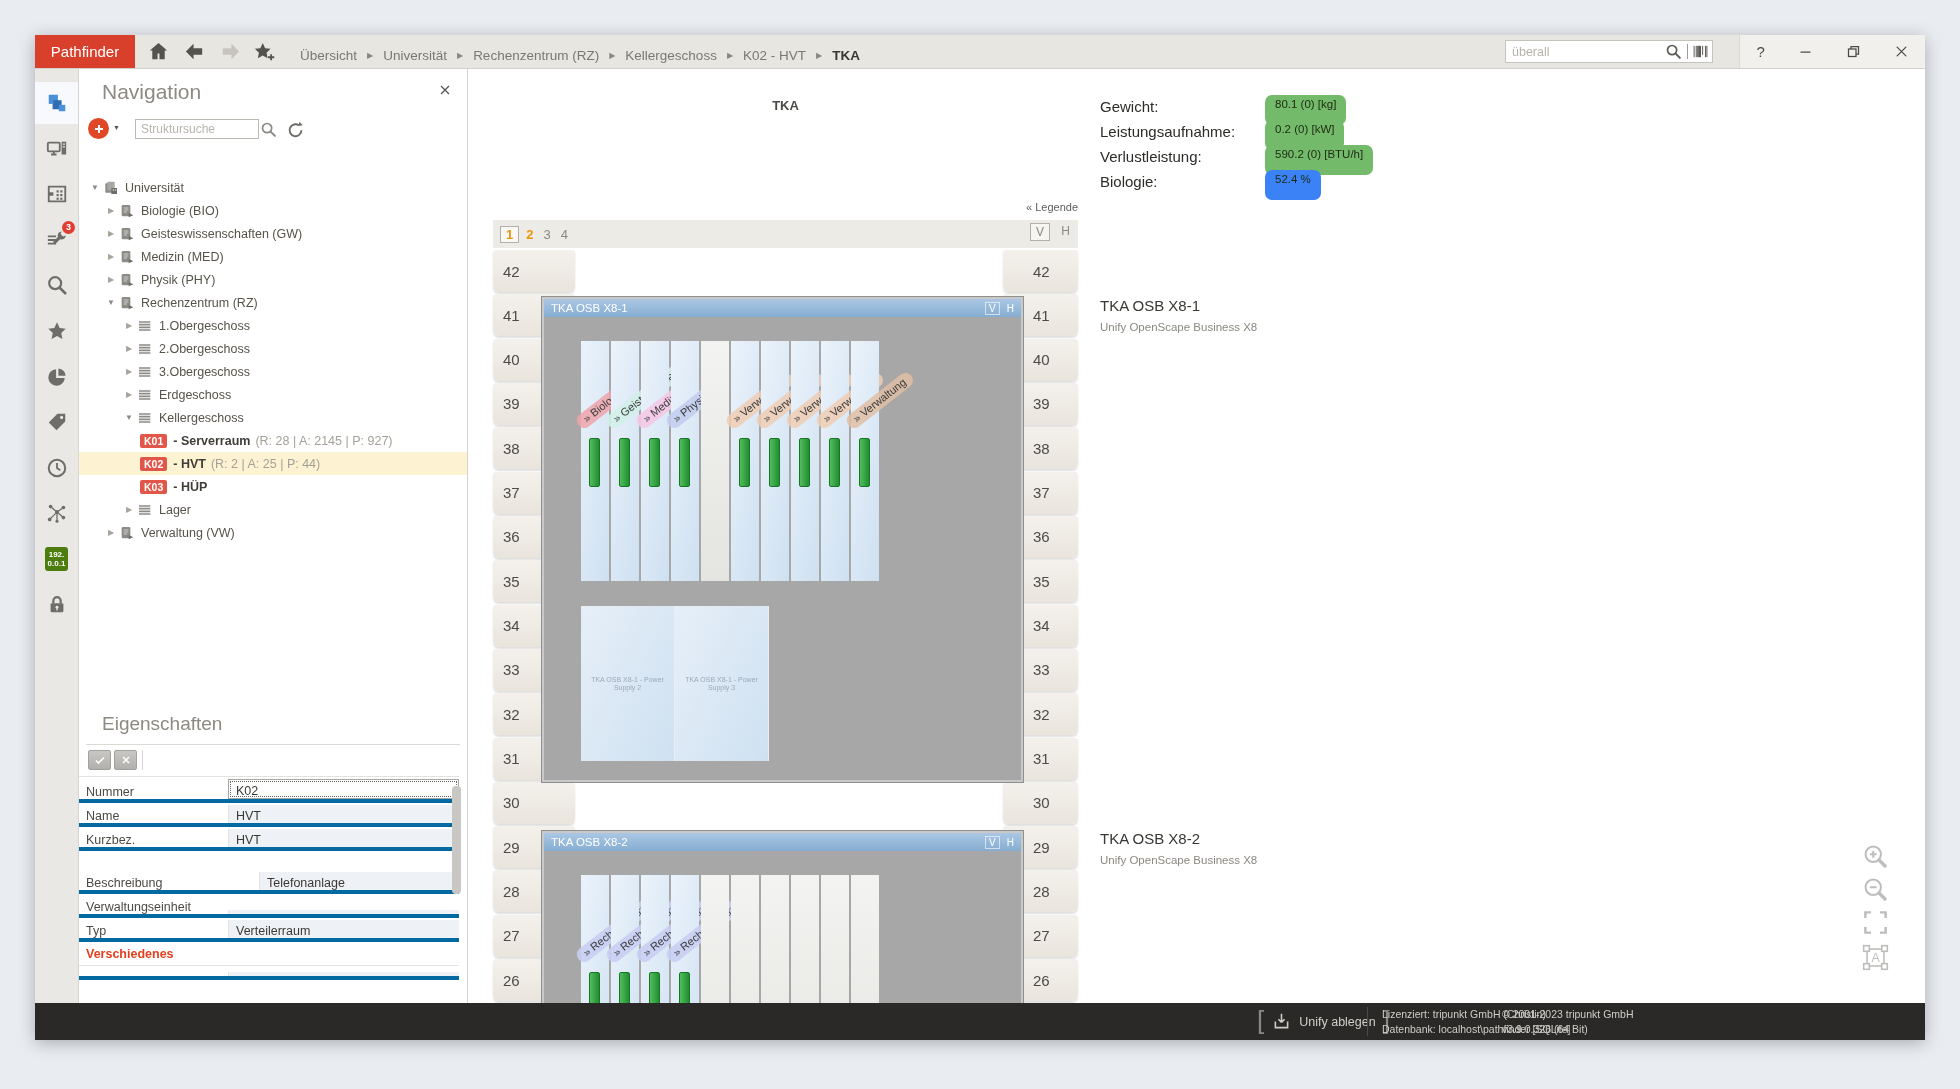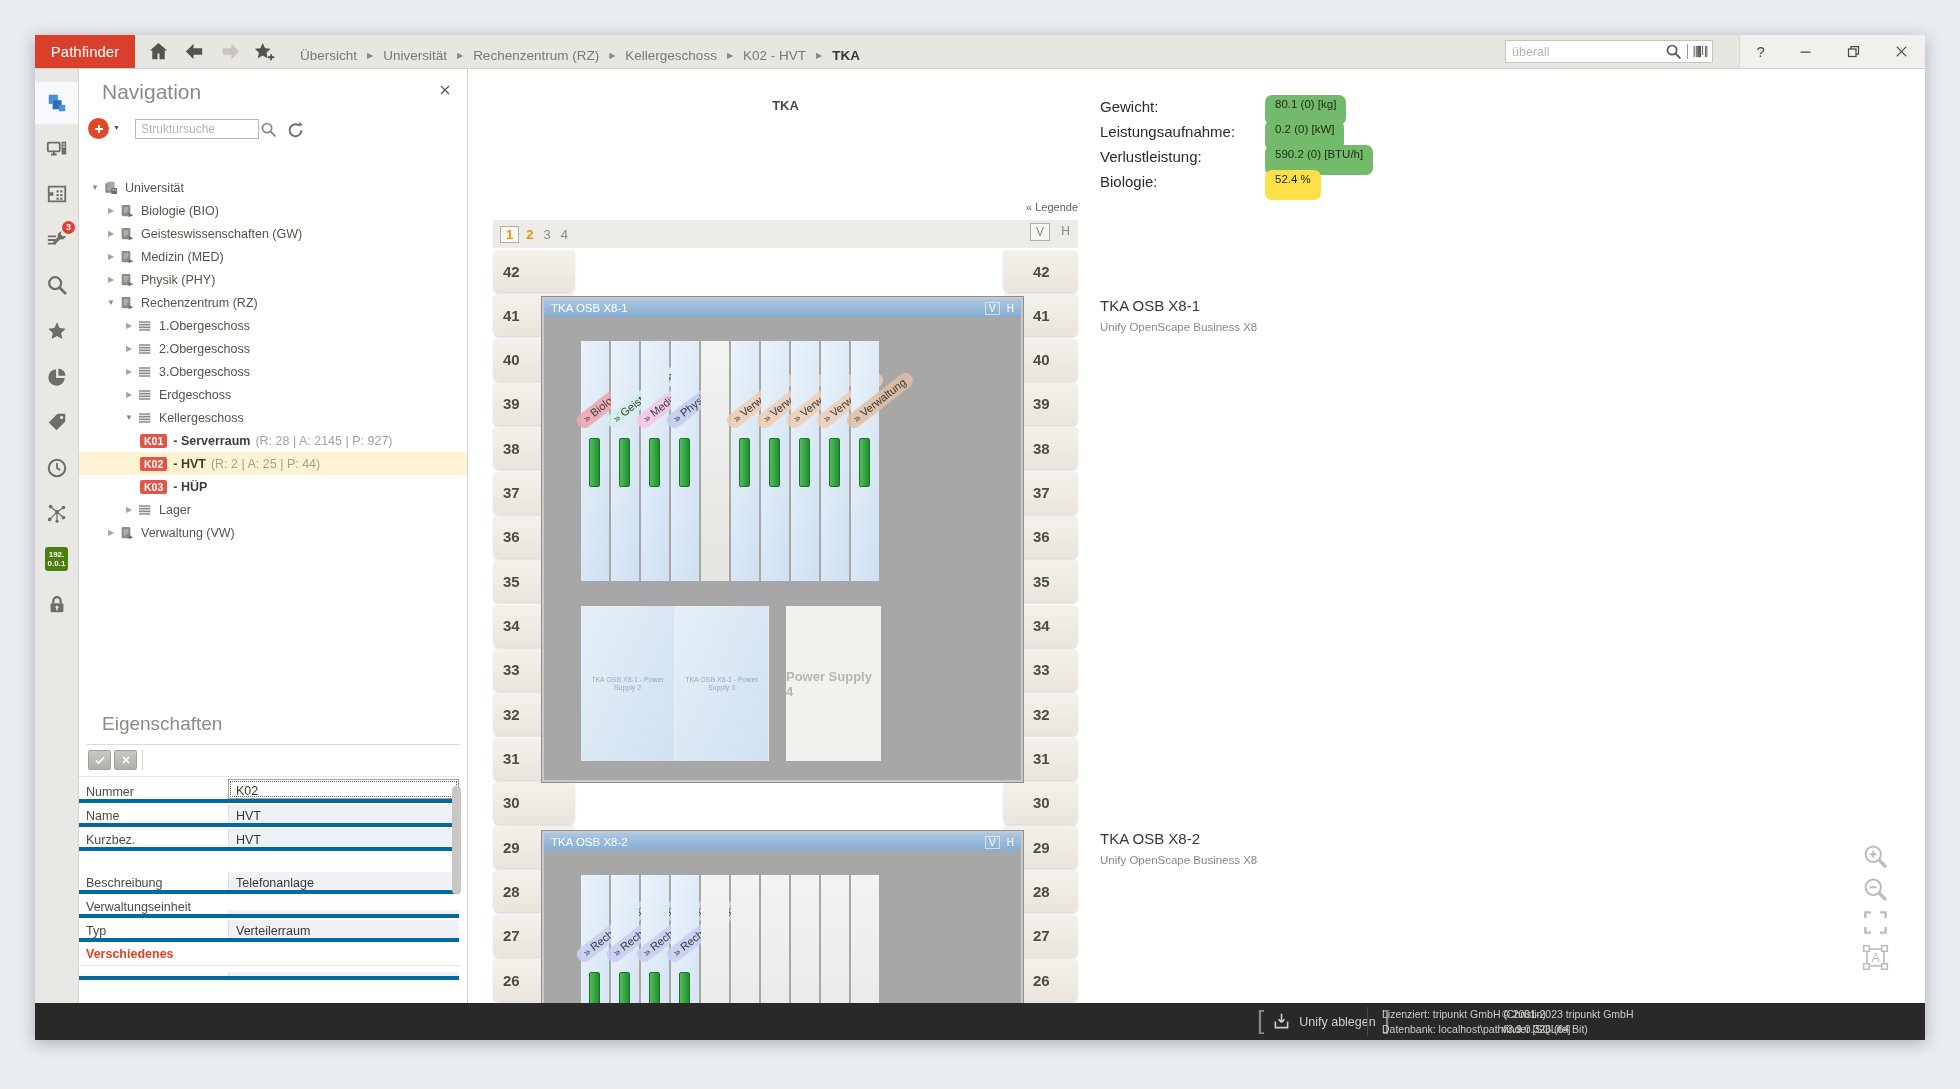--- a/index.html
+++ b/index.html
@@ -66,21 +66,21 @@
   
   .canvas{position:absolute;left:432px;top:33px;right:0;bottom:37px;background:#fff;overflow:hidden;}
   .rack-title{position:absolute;left:26px;top:30px;width:585px;text-align:center;font-size:13px;font-weight:700;color:#4c4a46;}
   .legend-link{position:absolute;left:26px;top:133px;width:585px;text-align:right;font-size:11px;color:#5f5d59;}
   .tabbar{position:absolute;left:26px;top:152px;width:585px;height:28px;background:#edebe6;display:flex;align-items:center;}
   .tab{font-size:13px;color:#8b8984;margin-left:10px;text-align:center;}
   .tab.active{color:#e8940c;font-weight:700;}
   .tab.boxed{border:1px solid #b3b0aa;background:#faf8f4;padding:0 5px;margin-left:7px;margin-right:-3px;}
   .vh{position:absolute;top:4px;font-size:12px;color:#8b8984;}
   .vh.boxed{border:1px solid #b3b0aa;background:#f7f5f1;padding:1px 5px;top:3px;}
-  .unit-cell{position:absolute;width:82px;height:42px;background:linear-gradient(#f4f1ec,#e9e5dd);border-radius:3px 3px 6px 6px;box-shadow:0 2px 2px rgba(0,0,0,.13);font-size:15px;font-weight:700;color:#4d4b47;display:flex;align-items:center;padding-left:10px;box-sizing:border-box;}
+  .unit-cell{position:absolute;width:82px;height:42px;background:linear-gradient(#f4f1ec,#e9e5dd);border-radius:3px 3px 6px 6px;box-shadow:0 2px 2px rgba(0,0,0,.13);font-size:15px;font-weight:400;color:#4d4b47;display:flex;align-items:center;padding-left:10px;box-sizing:border-box;}
   .unit-cell.right{width:75px;padding-left:30px;}
   .device{position:absolute;left:74px;width:483px;border:1px solid #8f8f8f;background:#a7a7a7;box-shadow:inset 0 0 0 2px #c9c9c9;box-sizing:border-box;}
   .device-header{position:absolute;left:2px;top:2px;right:2px;height:18px;background:linear-gradient(#abc7e4,#85add1);color:#fff;font-size:11.5px;display:flex;align-items:center;padding:0 7px;box-sizing:border-box;}
   .device-vh{margin-left:auto;font-size:10px;display:flex;gap:7px;align-items:center;}
   .device-vh .v{border:1px solid rgba(255,255,255,.6);padding:0 3px;}
   .slot{position:absolute;width:28px;height:240px;top:44px;background:linear-gradient(100deg,#ebf3fb,#cee0f1);}
   .slot.empty{background:linear-gradient(#f3f3f1,#e4e4e1);}
   .green-mod{position:absolute;width:11px;height:49px;top:141px;background:linear-gradient(90deg,#54bd5e,#1f8f2f);border:1px solid #177624;border-radius:2px;box-sizing:border-box;}
   .slot-label{position:absolute;top:119px;white-space:nowrap;font-size:11px;color:#3b3b3b;padding:1px 8px 2px;border-radius:9px;transform:rotate(-38deg);transform-origin:0 100%;}
   .psu{position:absolute;top:309px;height:155px;display:flex;}
@@ -416,21 +416,21 @@
           <div class="prop-value focused">K02</div>
         </div>
         <div class="prop-row" style="height: 24px;">
           <div class="prop-label">Name</div>
           <div class="prop-value">HVT</div>
         </div>
         <div class="prop-row" style="height: 24px;">
           <div class="prop-label">Kurzbez.</div>
           <div class="prop-value">HVT</div>
         </div>
-        <div class="prop-row" style="height: 43px;">
+        <div class="prop-row" style="height: 43px; gap: 31px;">
           <div class="prop-label">Beschreibung</div>
           <div class="prop-value">Telefonanlage</div>
         </div>
         <div class="prop-row" style="height: 24px;">
           <div class="prop-label">Verwaltungseinheit</div>
           <div class="prop-value"></div>
         </div>
         <div class="prop-row" style="height: 24px;">
           <div class="prop-label">Typ</div>
           <div class="prop-value">Verteilerraum</div>
@@ -525,21 +525,20 @@
           <div class="slot" style="left: 279px;"></div>
           <div class="green-mod" style="left: 287px;"></div>
           <span class="slot-label" style="left: 281px; background: rgba(238, 205, 180, 0.85);">» Verwaltung</span>
           <div class="slot" style="left: 309px;"></div>
           <div class="green-mod" style="left: 317px;"></div>
           <span class="slot-label" style="left: 311px; background: rgba(225, 190, 165, 0.85);">» Verwaltung</span>
           <div class="psu" style="left: 39px;">
             <div class="psu-half">TKA OSB X8-1 - Power Supply 2</div>
             <div class="psu-half">TKA OSB X8-1 - Power Supply 3</div>
           </div>
-          <div class="psu4" style="left: 244px;">Power Supply 4</div>
         </div>
         <div class="device" style="top: 762px; height: 400px;">
           <div class="device-header">
             <span>TKA OSB X8-2</span>
             <span class="device-vh">
               <span class="v">V</span>
               <span>H</span>
             </span>
           </div>
           <div class="slot" style="left: 39px;"></div>
@@ -570,21 +569,21 @@
         <div class="stat-row">
           <span class="stat-label">Leistungsaufnahme:</span>
           <span class="stat-badge" style="background: rgb(116, 186, 107);">0.2 (0) [kW]</span>
         </div>
         <div class="stat-row">
           <span class="stat-label">Verlustleistung:</span>
           <span class="stat-badge" style="background: rgb(116, 186, 107);">590.2 (0) [BTU/h]</span>
         </div>
         <div class="stat-row">
           <span class="stat-label">Biologie:</span>
-          <span class="stat-badge" style="background: #fde047;">52.4 %</span>
+          <span class="stat-badge" style="background: #3b82f6;">52.4 %</span>
         </div>
       </div>
     <div class="detail-title" style="top:229px">TKA OSB X8-1</div>
     <div class="detail-sub" style="top:253px">Unify OpenScape Business X8</div>
     <div class="detail-title" style="top:762px">TKA OSB X8-2</div>
     <div class="detail-sub" style="top:786px">Unify OpenScape Business X8</div>
     <div id="cc">
         <div class="cc" style="top: 775px;"><svg viewBox="0 0 24 24">
             <circle cx="10" cy="10" r="6.8" fill="none" stroke="currentColor" stroke-width="1.8"></circle>
             <path d="M10 7v6M7 10h6" stroke="currentColor" stroke-width="1.8" fill="none"></path>

